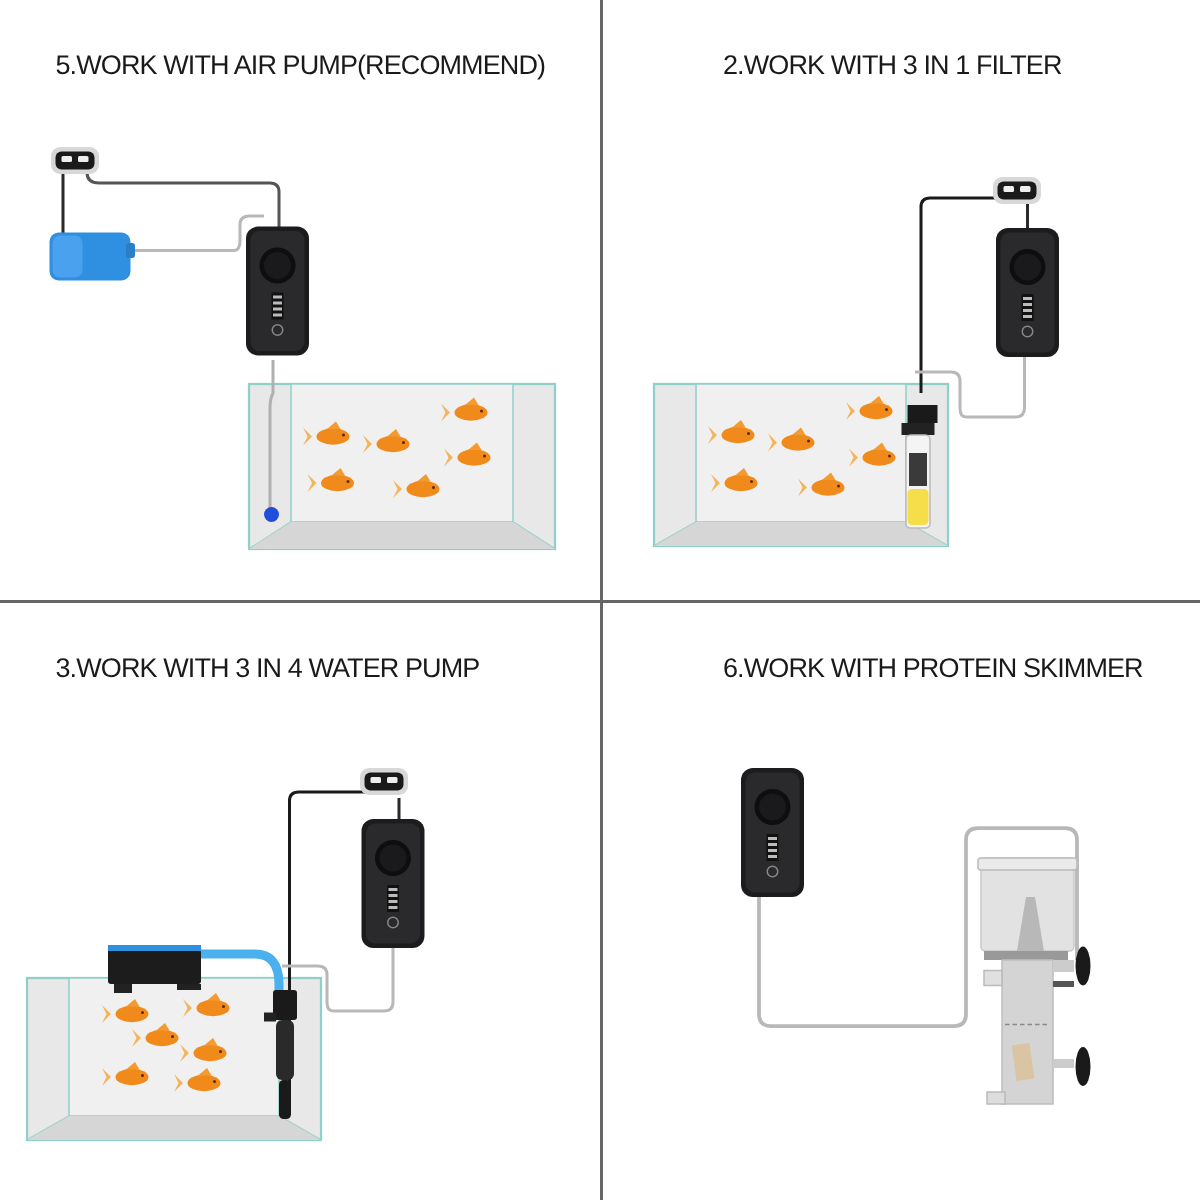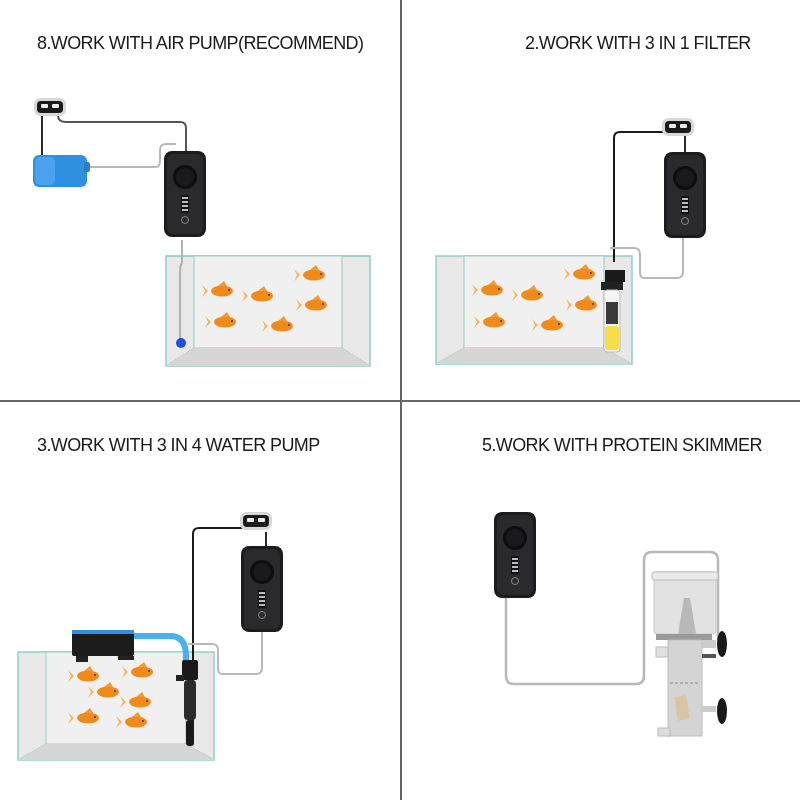--- a/index.html
+++ b/index.html
@@ -159,16 +159,16 @@
       <ellipse cx="722" cy="644" rx="5" ry="13" fill="#1a1a1a"></ellipse>
       <rect x="676" y="696" width="12" height="24" fill="#d9c5a3" transform="rotate(-8 682 708)"></rect>
       <rect x="702" y="706" width="14" height="6" fill="#ccc"></rect>
       <ellipse cx="722" cy="711" rx="5" ry="13" fill="#1a1a1a"></ellipse>
       <rect x="658" y="728" width="12" height="8" fill="#ddd" stroke="#bbb"></rect>
       <line x1="670" y1="683" x2="700" y2="683" stroke="#888" stroke-dasharray="3 2"></line>
     </g>
   </g>
 </svg>
 
-<div class="title" style="left:37px; top:33px;">8.WORK WITH AIR PUMP(RECOMMEND)</div>
-<div class="title" style="left:482px; top:33px;margin-left:43px;">2.WORK WITH 3 IN 1 FILTER</div>
+<div class="title" style="left:37px; top:33px;">5.WORK WITH AIR PUMP(RECOMMEND)</div>
+<div class="title" style="left:482px; top:33px;">2.WORK WITH 3 IN 1 FILTER</div>
 <div class="title" style="left:37px; top:435px;">3.WORK WITH 3 IN 4 WATER PUMP</div>
-<div class="title" style="left:482px; top:435px;">5.WORK WITH PROTEIN SKIMMER</div>
+<div class="title" style="left:482px; top:435px;">6.WORK WITH PROTEIN SKIMMER</div>
 
 </body></html>

